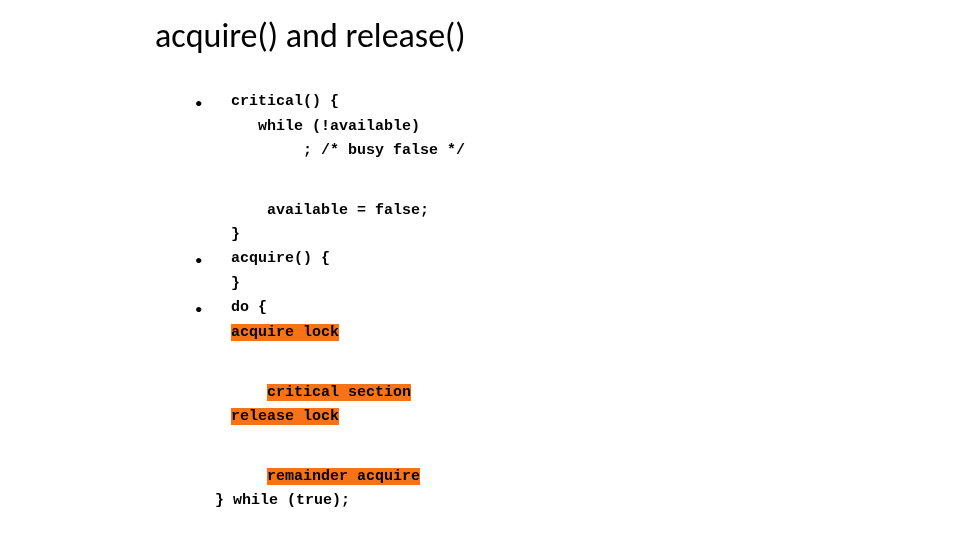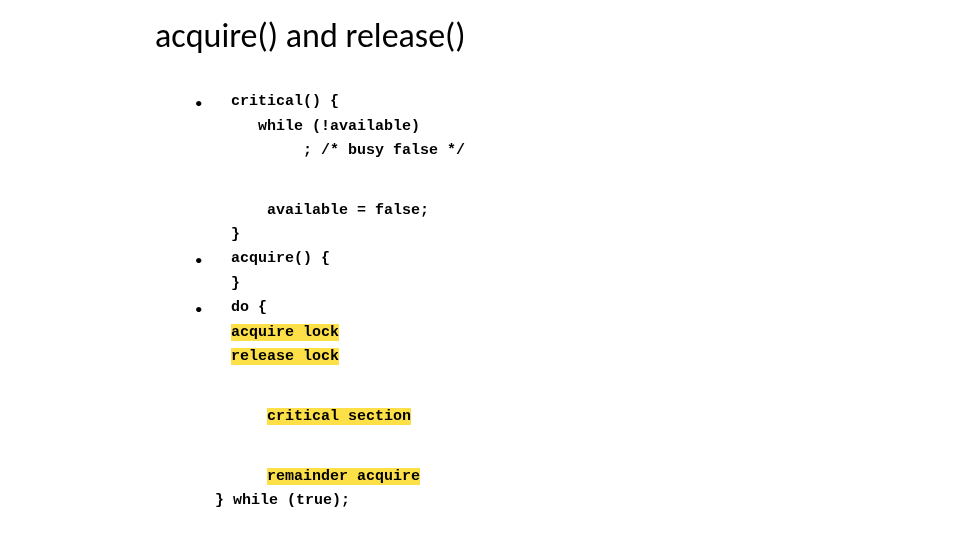--- a/index.html
+++ b/index.html
@@ -44,21 +44,21 @@
     font-size: 15px;
     padding-top: 1px;
   }
   .code-block {
     white-space: pre;
   }
   .indent1 { padding-left: 36px; }
   .indent2 { padding-left: 72px; margin-top: 36px; }
   .indent3 { padding-left: 108px; }
   .hl {
-    background: #fde047;
+    background: #f97316;
     display: inline;
   }
 </style>
 </head>
 <body>
 <div class="slide">
 
   <div class="title">acquire() and release()</div>
 
   <div class="content">
@@ -76,19 +76,19 @@
       <div class="bullet">•</div>
       <div class="code-block">acquire() {</div>
     </div>
     <div class="code-block indent1">}</div>
 
     <div class="bullet-row">
       <div class="bullet">•</div>
       <div class="code-block">do {</div>
     </div>
     <div class="code-block indent1"><span class="hl">acquire lock</span></div>
+    <div class="code-block indent2"><span class="hl">critical section</span></div>
     <div class="code-block indent1"><span class="hl">release lock</span></div>
-    <div class="code-block indent2"><span class="hl">critical section</span></div>
     <div class="code-block indent2"><span class="hl">remainder acquire</span></div>
     <div class="code-block" style="padding-left:20px">} while (true);</div>
 
   </div>
 </div>
 
 </body></html>

